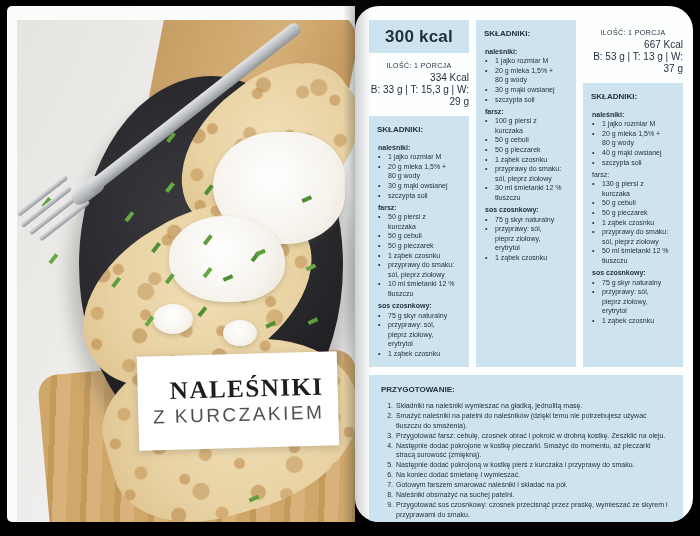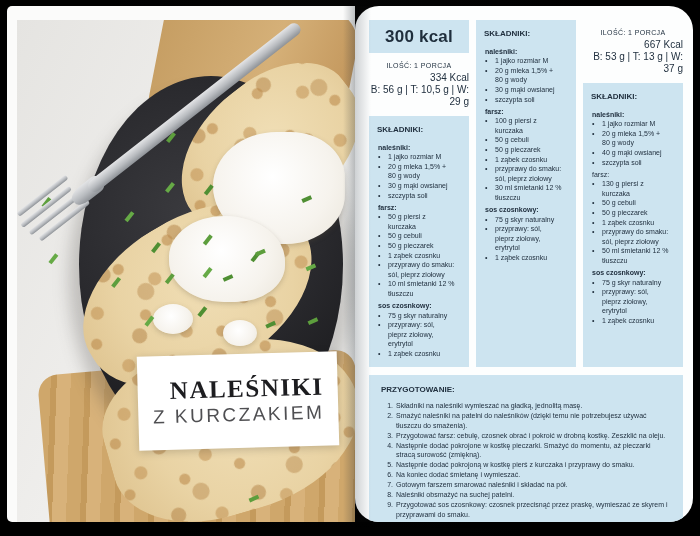--- a/index.html
+++ b/index.html
@@ -121,21 +121,21 @@
     </div>
 
     <div class="page-right" style="--blue:#cde4f0">
       <div class="cols">
 
         <section class="col">
           <div class="hdr">300 kcal</div>
           <div class="meta">
             <div class="portion">ILOŚĆ: 1 PORCJA</div>
             <div class="kcal">334 Kcal</div>
-            <div class="macros">B: 56 g | T: 10,5 g | W: 29 g</div>
+            <div class="macros">B: 33 g | T: 15,3 g | W: 29 g</div>
           </div>
           <div class="ing">
             <div class="ing-title">SKŁADNIKI:</div>
             <div>
 
             <div class="row sub">
                   <span class="txt">naleśniki:</span>
                 </div>
                 <div class="row item">
                   <span class="bullet">•</span>

